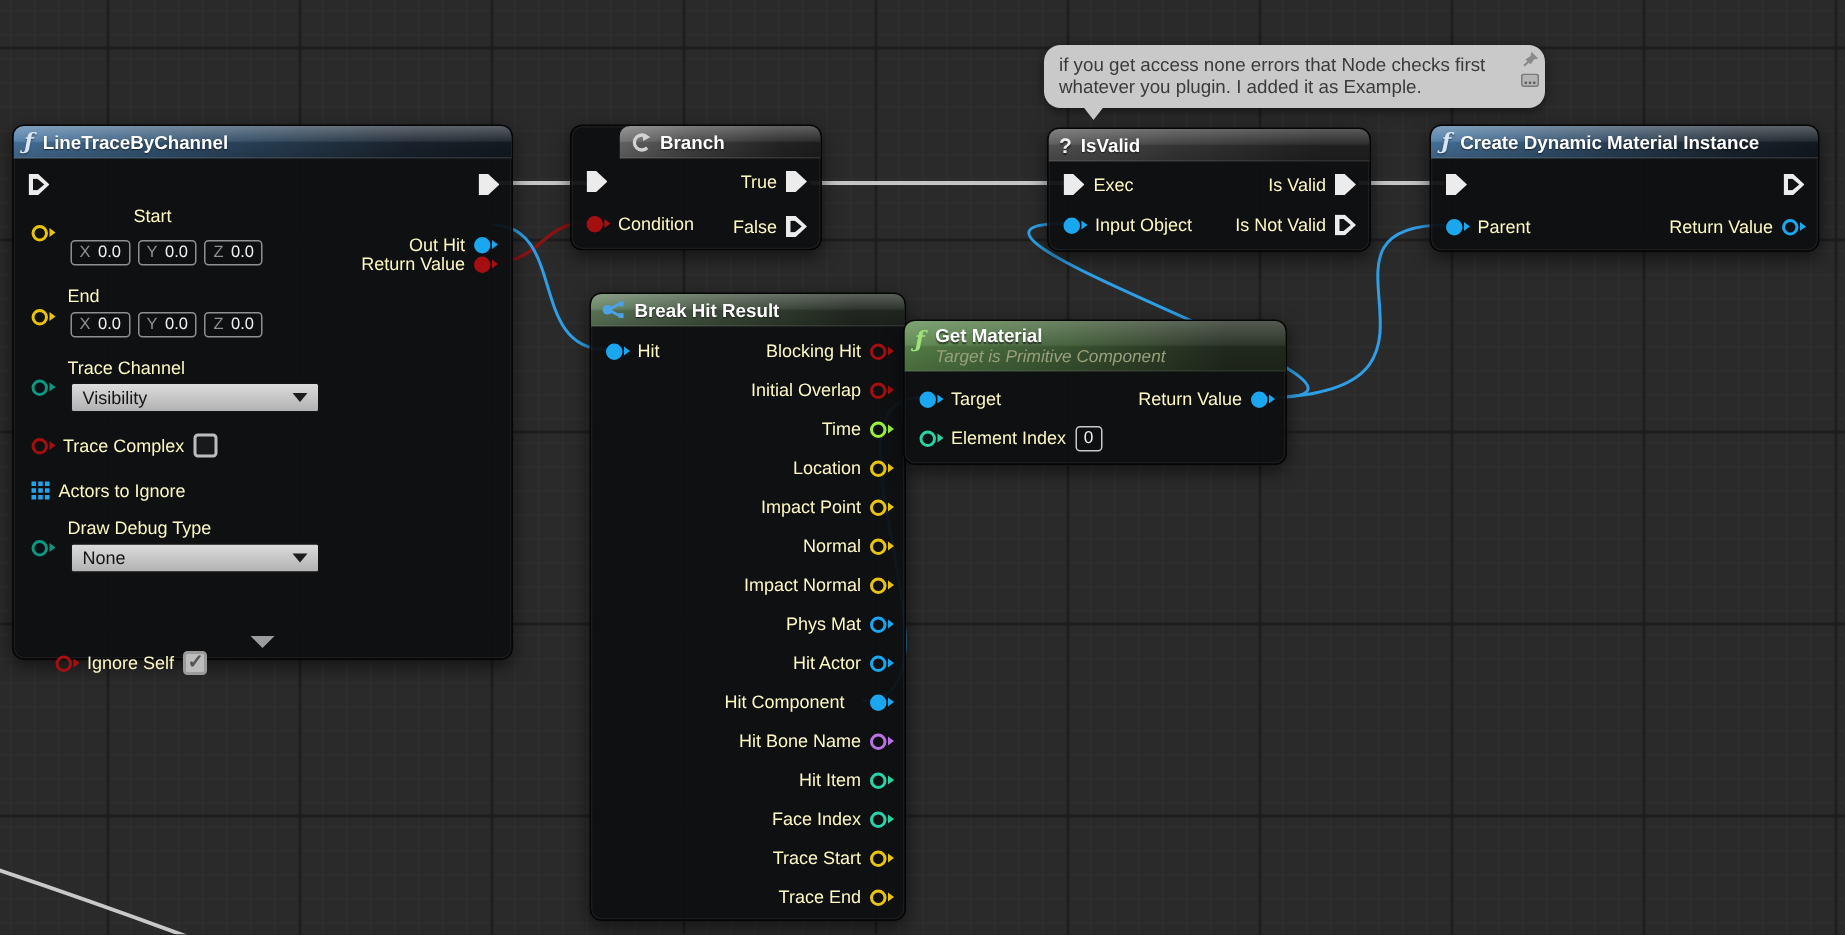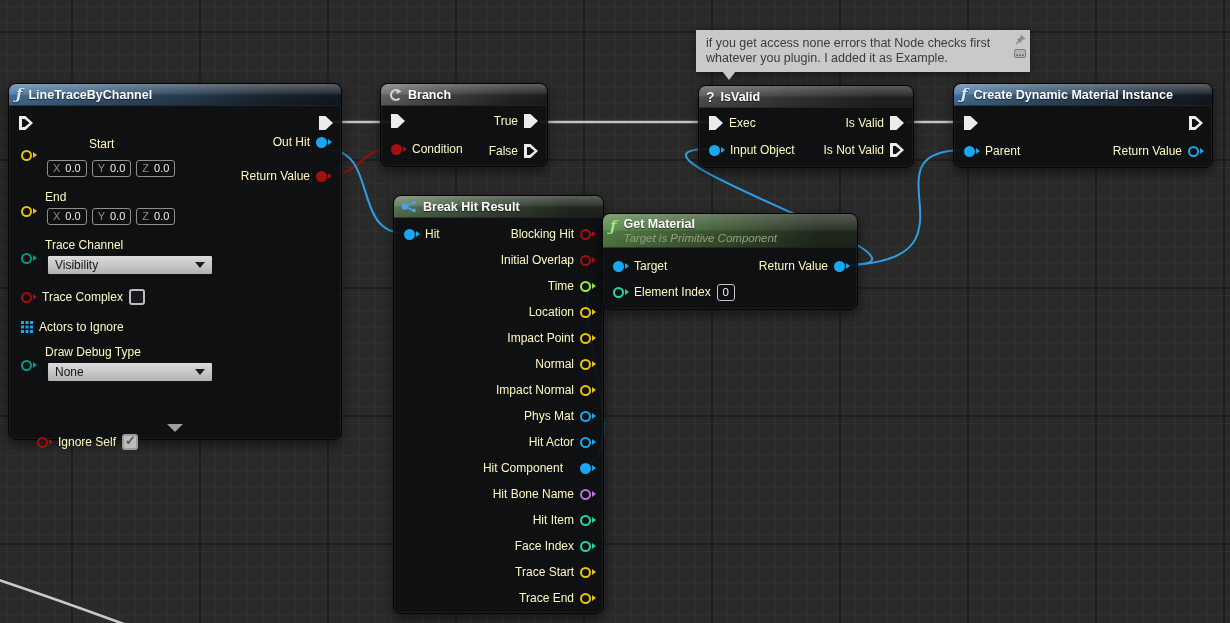--- a/index.html
+++ b/index.html
@@ -27,21 +27,21 @@
     box-shadow:0 4px 12px rgba(0,0,0,0.55), inset 0 0 0 1px rgba(255,255,255,0.05);
     color:#e6e6e6; font-size:12px;
   }
   .hdr {
     height:22px; border-radius:7px 7px 0 0; display:flex; align-items:center;
     gap:6px; padding:0 8px 0 7px; font-weight:bold; font-size:12.5px; color:#fff;
     border-bottom:1px solid rgba(0,0,0,0.65);
     text-shadow:0 1px 1px rgba(0,0,0,0.6);
   }
   .hdr-blue  { background-color:#2c4f71; background-image:linear-gradient(180deg, rgba(255,255,255,0.30), rgba(255,255,255,0.07) 48%, rgba(0,0,0,0.10) 52%, rgba(0,0,0,0.22)), linear-gradient(90deg,#4c7ba6 0%,#33526f 35%,#1b2530 80%,#141b23 100%); }
-  .hdr-gray  { background-color:#3a3a3a; background-image:linear-gradient(180deg, rgba(255,255,255,0.28), rgba(255,255,255,0.06) 48%, rgba(0,0,0,0.10) 52%, rgba(0,0,0,0.22)), linear-gradient(90deg,#6e6e6e 0%,#474747 35%,#272727 80%,#202020 100%); }
+  .hdr-gray  { background-color:#3a3a3a; background-image:linear-gradient(180deg, rgba(255,255,255,0.28), rgba(255,255,255,0.06) 48%, rgba(0,0,0,0.10) 52%, rgba(0,0,0,0.22)), linear-gradient(90deg,#6e6e6e 0%,#474747 35%,#272727 80%,#202020 100%);margin-left:32px; }
   .hdr-dgray { background-color:#333; background-image:linear-gradient(180deg, rgba(255,255,255,0.25), rgba(255,255,255,0.05) 48%, rgba(0,0,0,0.10) 52%, rgba(0,0,0,0.22)), linear-gradient(90deg,#585858 0%,#3a3a3a 40%,#232323 85%); }
   .hdr-bgreen{ background-color:#3c4a3c; background-image:linear-gradient(180deg, rgba(255,255,255,0.25), rgba(255,255,255,0.05) 48%, rgba(0,0,0,0.10) 52%, rgba(0,0,0,0.22)), linear-gradient(90deg,#63805f 0%,#41523e 40%,#242a23 85%); }
   .hdr-green { border-radius:7px 7px 0 0; padding:3px 8px 3px 7px; border-bottom:1px solid rgba(0,0,0,0.65);
                background-color:#3d5a37; background-image:linear-gradient(180deg, rgba(255,255,255,0.22), rgba(255,255,255,0.05) 48%, rgba(0,0,0,0.10) 52%, rgba(0,0,0,0.22)), linear-gradient(90deg,#5d8a4e 0%,#415f37 40%,#242c20 85%); }
 
   .ficon { font-family:"DejaVu Serif", serif; font-style:italic; font-weight:bold; font-size:15px; line-height:1; color:#d6e6f5; }
   .ficon.green { color:#9fe37a; }
   .qicon { font-weight:bold; font-size:14px; color:#f0f0f0; }
   .subtitle { font-weight:normal; font-style:italic; font-size:11.5px; color:#97a07a; margin-top:1px; }
 
@@ -86,21 +86,21 @@
   .checkbox.off { background:#17191b; border:2px solid #bdbdbd; }
   .checkbox.on  { background:#bdbdbd; border:2px solid #9b9b9b; position:relative; }
   .checkbox.on::after { content:'✓'; position:absolute; left:1px; top:-3px; font-size:13px; font-weight:bold; color:#555; }
 
   .ebox { min-width:18px; height:17px; border:1px solid #c9c9c9; border-radius:3px; background:#0d0f11; color:#f0f0f0;
     display:flex; align-items:center; justify-content:center; font-size:11.5px; padding:0 4px; }
 
   .chev { position:absolute; left:50%; transform:translateX(-50%); width:0; height:0;
     border-left:8px solid transparent; border-right:8px solid transparent; border-top:8px solid #9c9c9c; }
 
-  .bubble { position:absolute; z-index:3; background:#c9c9c9; border-radius:0; color:#3b3b3b;
+  .bubble { position:absolute; z-index:3; background:#c9c9c9; border-radius:11px; color:#3b3b3b;
     font-size:12.5px; line-height:15px; padding:6px 38px 6px 10px; box-shadow:0 2px 7px rgba(0,0,0,0.5); }
   .bubble .ptr { position:absolute; left:26px; bottom:-8px; width:0; height:0;
     border-left:7px solid transparent; border-right:7px solid transparent; border-top:9px solid #c9c9c9; }
   .bubble .icons { position:absolute; right:4px; top:4px; display:flex; flex-direction:column; gap:3px; align-items:center; }
 </style>
 </head>
 <body>
 
 <div class="canvas">
 
@@ -159,21 +159,21 @@
       <span class="vbox">
           <span class="axis">Y</span>
           <span class="val">0.0</span>
         </span>
       <span class="vbox">
           <span class="axis">Z</span>
           <span class="val">0.0</span>
         </span>
     </div>
 
-    <div class="row r" style="right:10px; top:49px;align-items:center;">
+    <div class="row r" style="right:10px; top:70px;align-items:center;">
         <span class="lbl">Out Hit</span>
         <span class="p-dot c-obj filled"></span>
       </div>
     <div class="row r" style="right:10px; top:83px;">
         <span class="lbl">Return Value</span>
         <span class="p-dot c-bool filled"></span>
       </div>
 
     <div class="row" style="left:36px; top:104px;">
         <span class="lbl">End</span>

